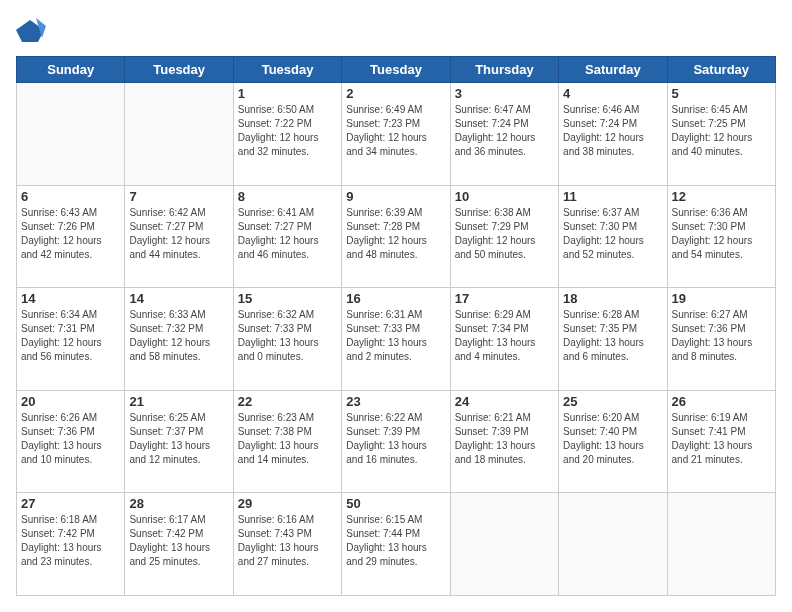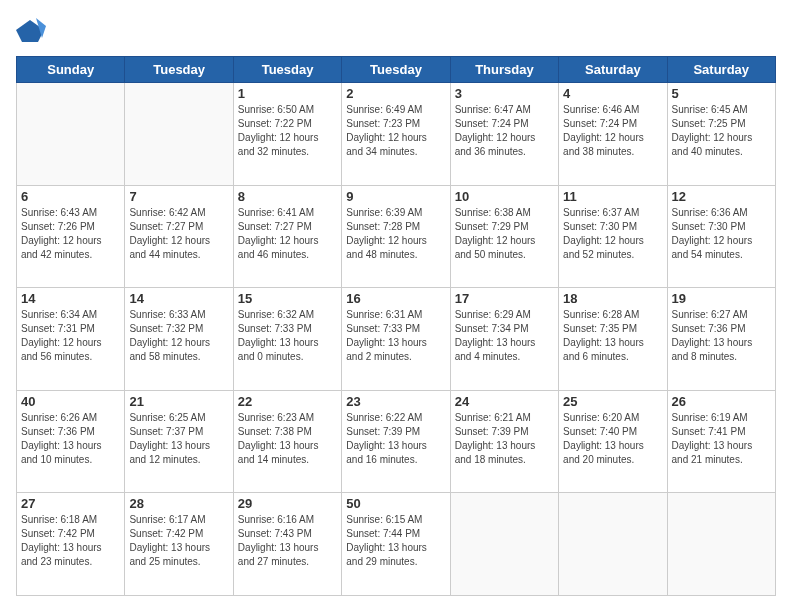--- a/index.html
+++ b/index.html
@@ -211,21 +211,21 @@
             <div class="day-number">18</div>
             <div class="day-info">Sunrise: 6:28 AM<br>Sunset: 7:35 PM<br>Daylight: 13 hours<br>and 6 minutes.</div>
           </td>
           <td>
             <div class="day-number">19</div>
             <div class="day-info">Sunrise: 6:27 AM<br>Sunset: 7:36 PM<br>Daylight: 13 hours<br>and 8 minutes.</div>
           </td>
         </tr>
         <tr>
           <td>
-            <div class="day-number">40</div>
+            <div class="day-number">20</div>
             <div class="day-info">Sunrise: 6:26 AM<br>Sunset: 7:36 PM<br>Daylight: 13 hours<br>and 10 minutes.</div>
           </td>
           <td>
             <div class="day-number">21</div>
             <div class="day-info">Sunrise: 6:25 AM<br>Sunset: 7:37 PM<br>Daylight: 13 hours<br>and 12 minutes.</div>
           </td>
           <td>
             <div class="day-number">22</div>
             <div class="day-info">Sunrise: 6:23 AM<br>Sunset: 7:38 PM<br>Daylight: 13 hours<br>and 14 minutes.</div>
           </td>

